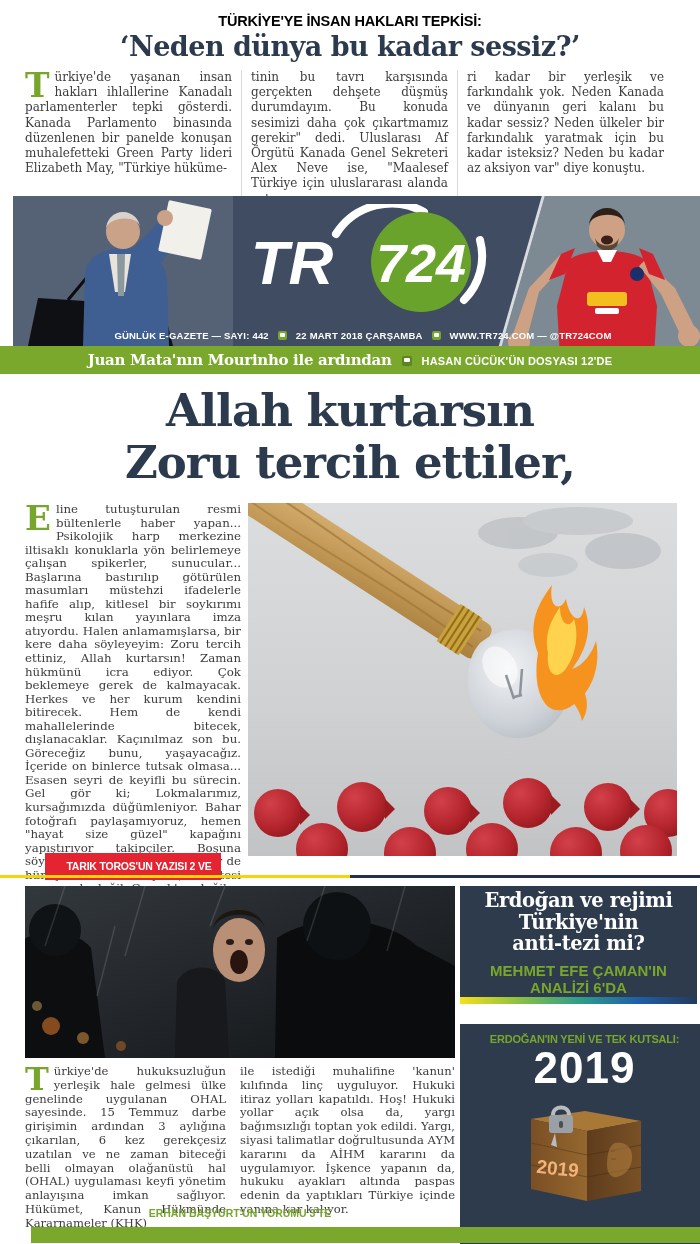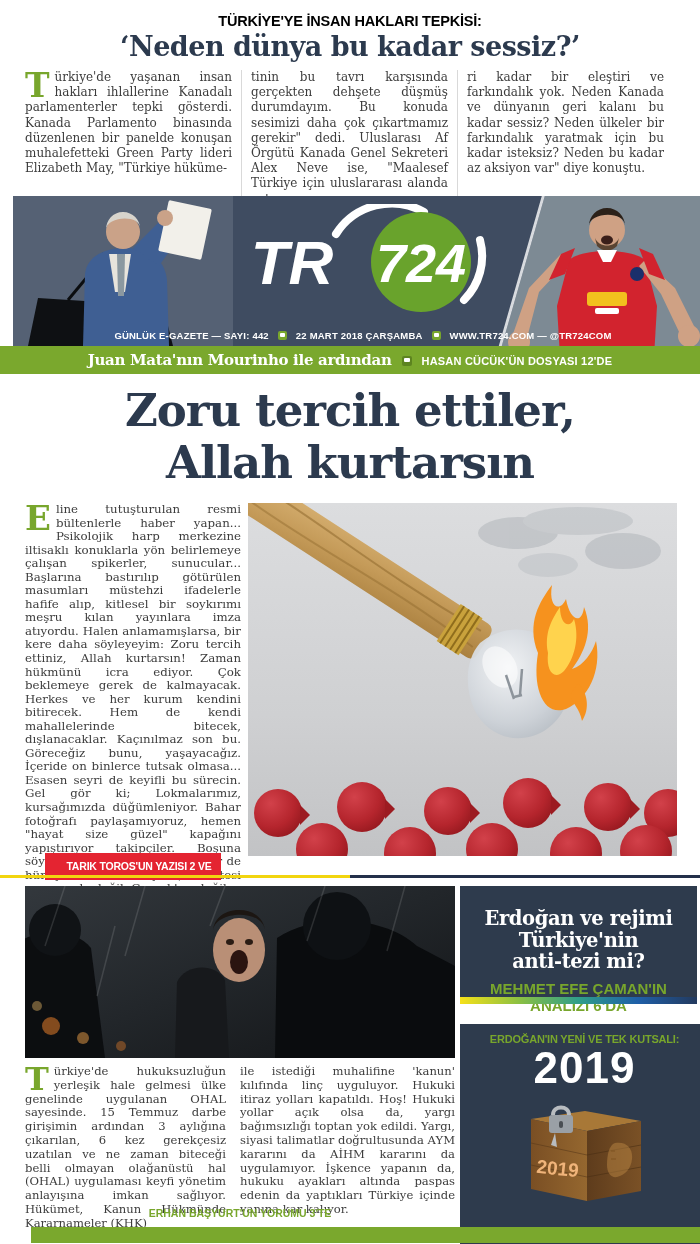--- a/index.html
+++ b/index.html
@@ -114,21 +114,21 @@
   .ohal-col:last-child { padding-right:0; }
   .ohal-col .dropcap { font-size:32px; line-height:25px; }
   .ohal-kicker { position:absolute; top:1207px; left:25px; width:430px;
     text-align:center; font-family:"Liberation Sans",sans-serif; font-weight:bold;
     font-size:10.5px; color:#78a62c; cursor:pointer; }
 
   
   .rail { position:absolute; top:886px; left:460px; width:237px; height:341px; }
   .rail-box1 { position:absolute; top:0; left:0; width:237px; height:118px;
     background:#2e3b4d; }
-  .rail-box1-title { padding-top:22px; text-align:center; color:#ffffff;
+  .rail-box1-title { padding-top:4px; text-align:center; color:#ffffff;
     font-weight:bold; font-size:19.5px; line-height:21.5px; letter-spacing:-0.4px; }
   .rail-box1-kicker { margin-top:7px; text-align:center;
     font-family:"Liberation Sans",sans-serif; font-weight:bold; font-size:15px;
     color:#78a62c; cursor:pointer; }
   .rail-gradient { position:absolute; bottom:0; left:0; width:237px; height:7px;
     background:linear-gradient(90deg,#f5e019,#8bc043,#2f9e8a,#1f5fa8,#233a5e); }
   .rail-box2 { position:absolute; top:118px; left:0; width:249px; height:223px;
     background:#2e3b4d;margin-top:20px; }
   .rail-box2-kicker { padding-top:9px; text-align:center;
     font-family:"Liberation Sans",sans-serif; font-weight:bold; font-size:11px;
@@ -155,21 +155,21 @@
     <div class="top-headline">‘Neden dünya bu kadar sessiz?’</div>
     <div class="top-cols">
       <div class="top-col">
         <span class="dropcap">T</span><span>ürkiye'de yaşanan insan hakları ihlallerine Kanadalı parlamenterler tepki gösterdi. Kanada Parlamento binasında düzenlenen bir panelde konuşan muhalefetteki Green Party lideri Elizabeth May, "Türkiye hüküme-</span>
       </div>
       <div class="top-col">
         <span>tinin bu tavrı karşısında gerçekten dehşete düşmüş durumdayım. Bu konuda sesimizi daha çok çıkartmamız gerekir" dedi. Uluslarası Af Örgütü Kanada Genel Sekreteri Alex Neve ise, "Maalesef Türkiye için uluslararası alanda yete-</span>
         <span class="col-kicker">SEÇKİN ERGÜN'ÜN HABERİ 10'DA</span>
       </div>
       <div class="top-col">
-        <span>ri kadar bir eleştiri ve farkındalık yok. Neden Kanada ve dünyanın geri kalanı bu kadar sessiz? Neden ülkeler bir farkındalık yaratmak için bu kadar isteksiz? Neden bu kadar az aksiyon var" diye konuştu.</span>
+        <span>ri kadar bir yerleşik ve farkındalık yok. Neden Kanada ve dünyanın geri kalanı bu kadar sessiz? Neden ülkeler bir farkındalık yaratmak için bu kadar isteksiz? Neden bu kadar az aksiyon var" diye konuştu.</span>
       </div>
     </div>
   </div>
 
   <div class="masthead">
     <div class="band">
       <div class="band-right"></div>
       <div class="band-panel"></div>
 
       <svg class="politician" width="220" height="150" viewBox="0 0 220 150">
@@ -221,22 +221,22 @@
         <span>GÜNLÜK E-GAZETE — SAYI: 442</span><span class="chip"></span><span>22 MART 2018 ÇARŞAMBA</span><span class="chip"></span><span>WWW.TR724.COM — @TR724COM</span>
       </div>
     </div>
 
     <div class="strap">
       <span class="strap-title">Juan Mata'nın Mourinho ile ardından</span><span class="strap-chip"></span><span class="strap-note sans">HASAN CÜCÜK'ÜN DOSYASI 12'DE</span>
     </div>
   </div>
 
   <div class="main-headline">
+    <div>Allah kurtarsın</div>
     <div>Zoru tercih ettiler,</div>
-    <div>Allah kurtarsın</div>
   </div>
 
   <div class="main-story">
     <div class="main-col">
       <span class="dropcap">E</span><span>line tutuşturulan resmi bültenlerle haber yapan... Psikolojik harp merkezine iltisaklı konuklarla yön belirlemeye çalışan spikerler, sunucular... Başlarına bastırılıp götürülen masumları müstehzi ifadelerle hafife alıp, kitlesel bir soykırımı meşru kılan yayınlara imza atıyordu. Halen anlamamışlarsa, bir kere daha söyleyeyim: Zoru tercih ettiniz, Allah kurtarsın! Zaman hükmünü icra ediyor. Çok beklemeye gerek de kalmayacak. Herkes ve her kurum kendini bitirecek. Hem de kendi mahallelerinde bitecek, dışlanacaklar. Kaçınılmaz son bu. Göreceğiz bunu, yaşayacağız. İçeride on binlerce tutsak olmasa... Esasen seyri de keyifli bu sürecin. Gel gör ki; Lokmalarımız, kursağımızda düğümleniyor. Bahar fotoğrafı paylaşamıyoruz, hemen "hayat size güzel" kapağını yapıştırıyor takipçiler. Boşuna söylemiyorum: İçerideki son esir de hürriyetine kavuşsun, ötesi umurumda değil. Gerçekten değil.</span>
     </div>
     <button class="red-button">TARIK TOROS'UN YAZISI 2 VE 3'TE</button>
 
     <svg class="match-art" width="429" height="353" viewBox="0 0 429 353">
       <defs>

